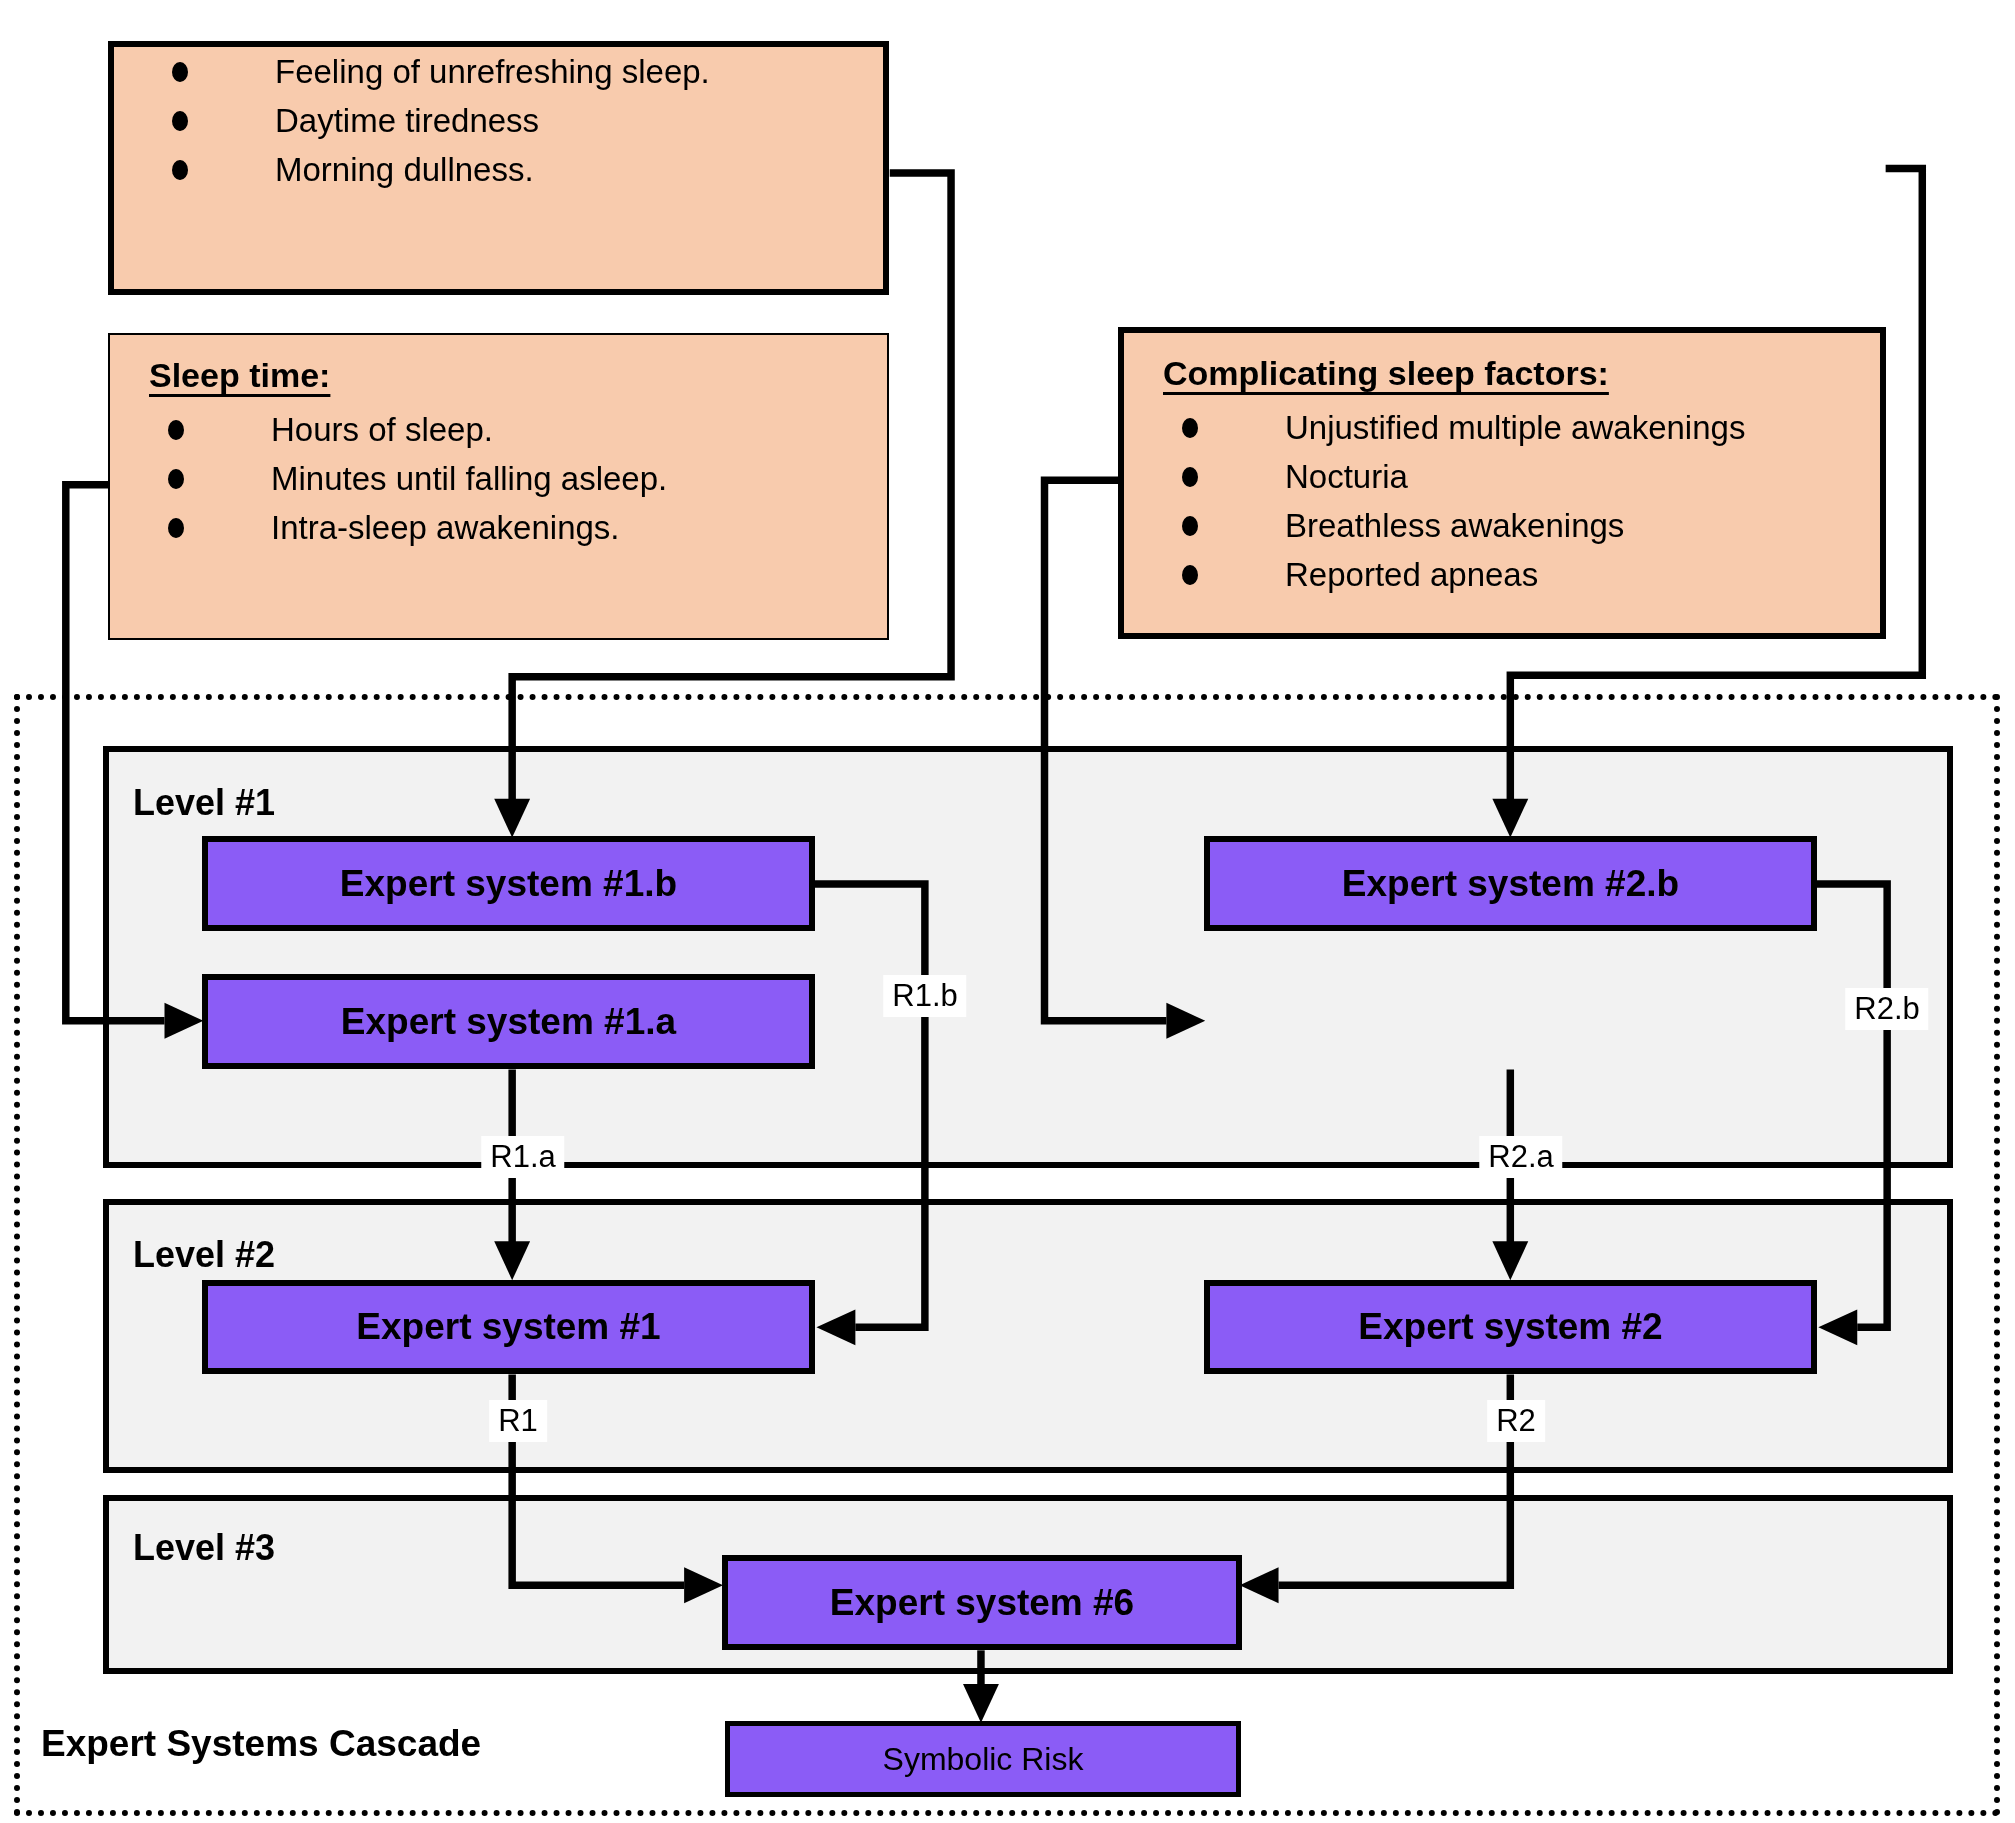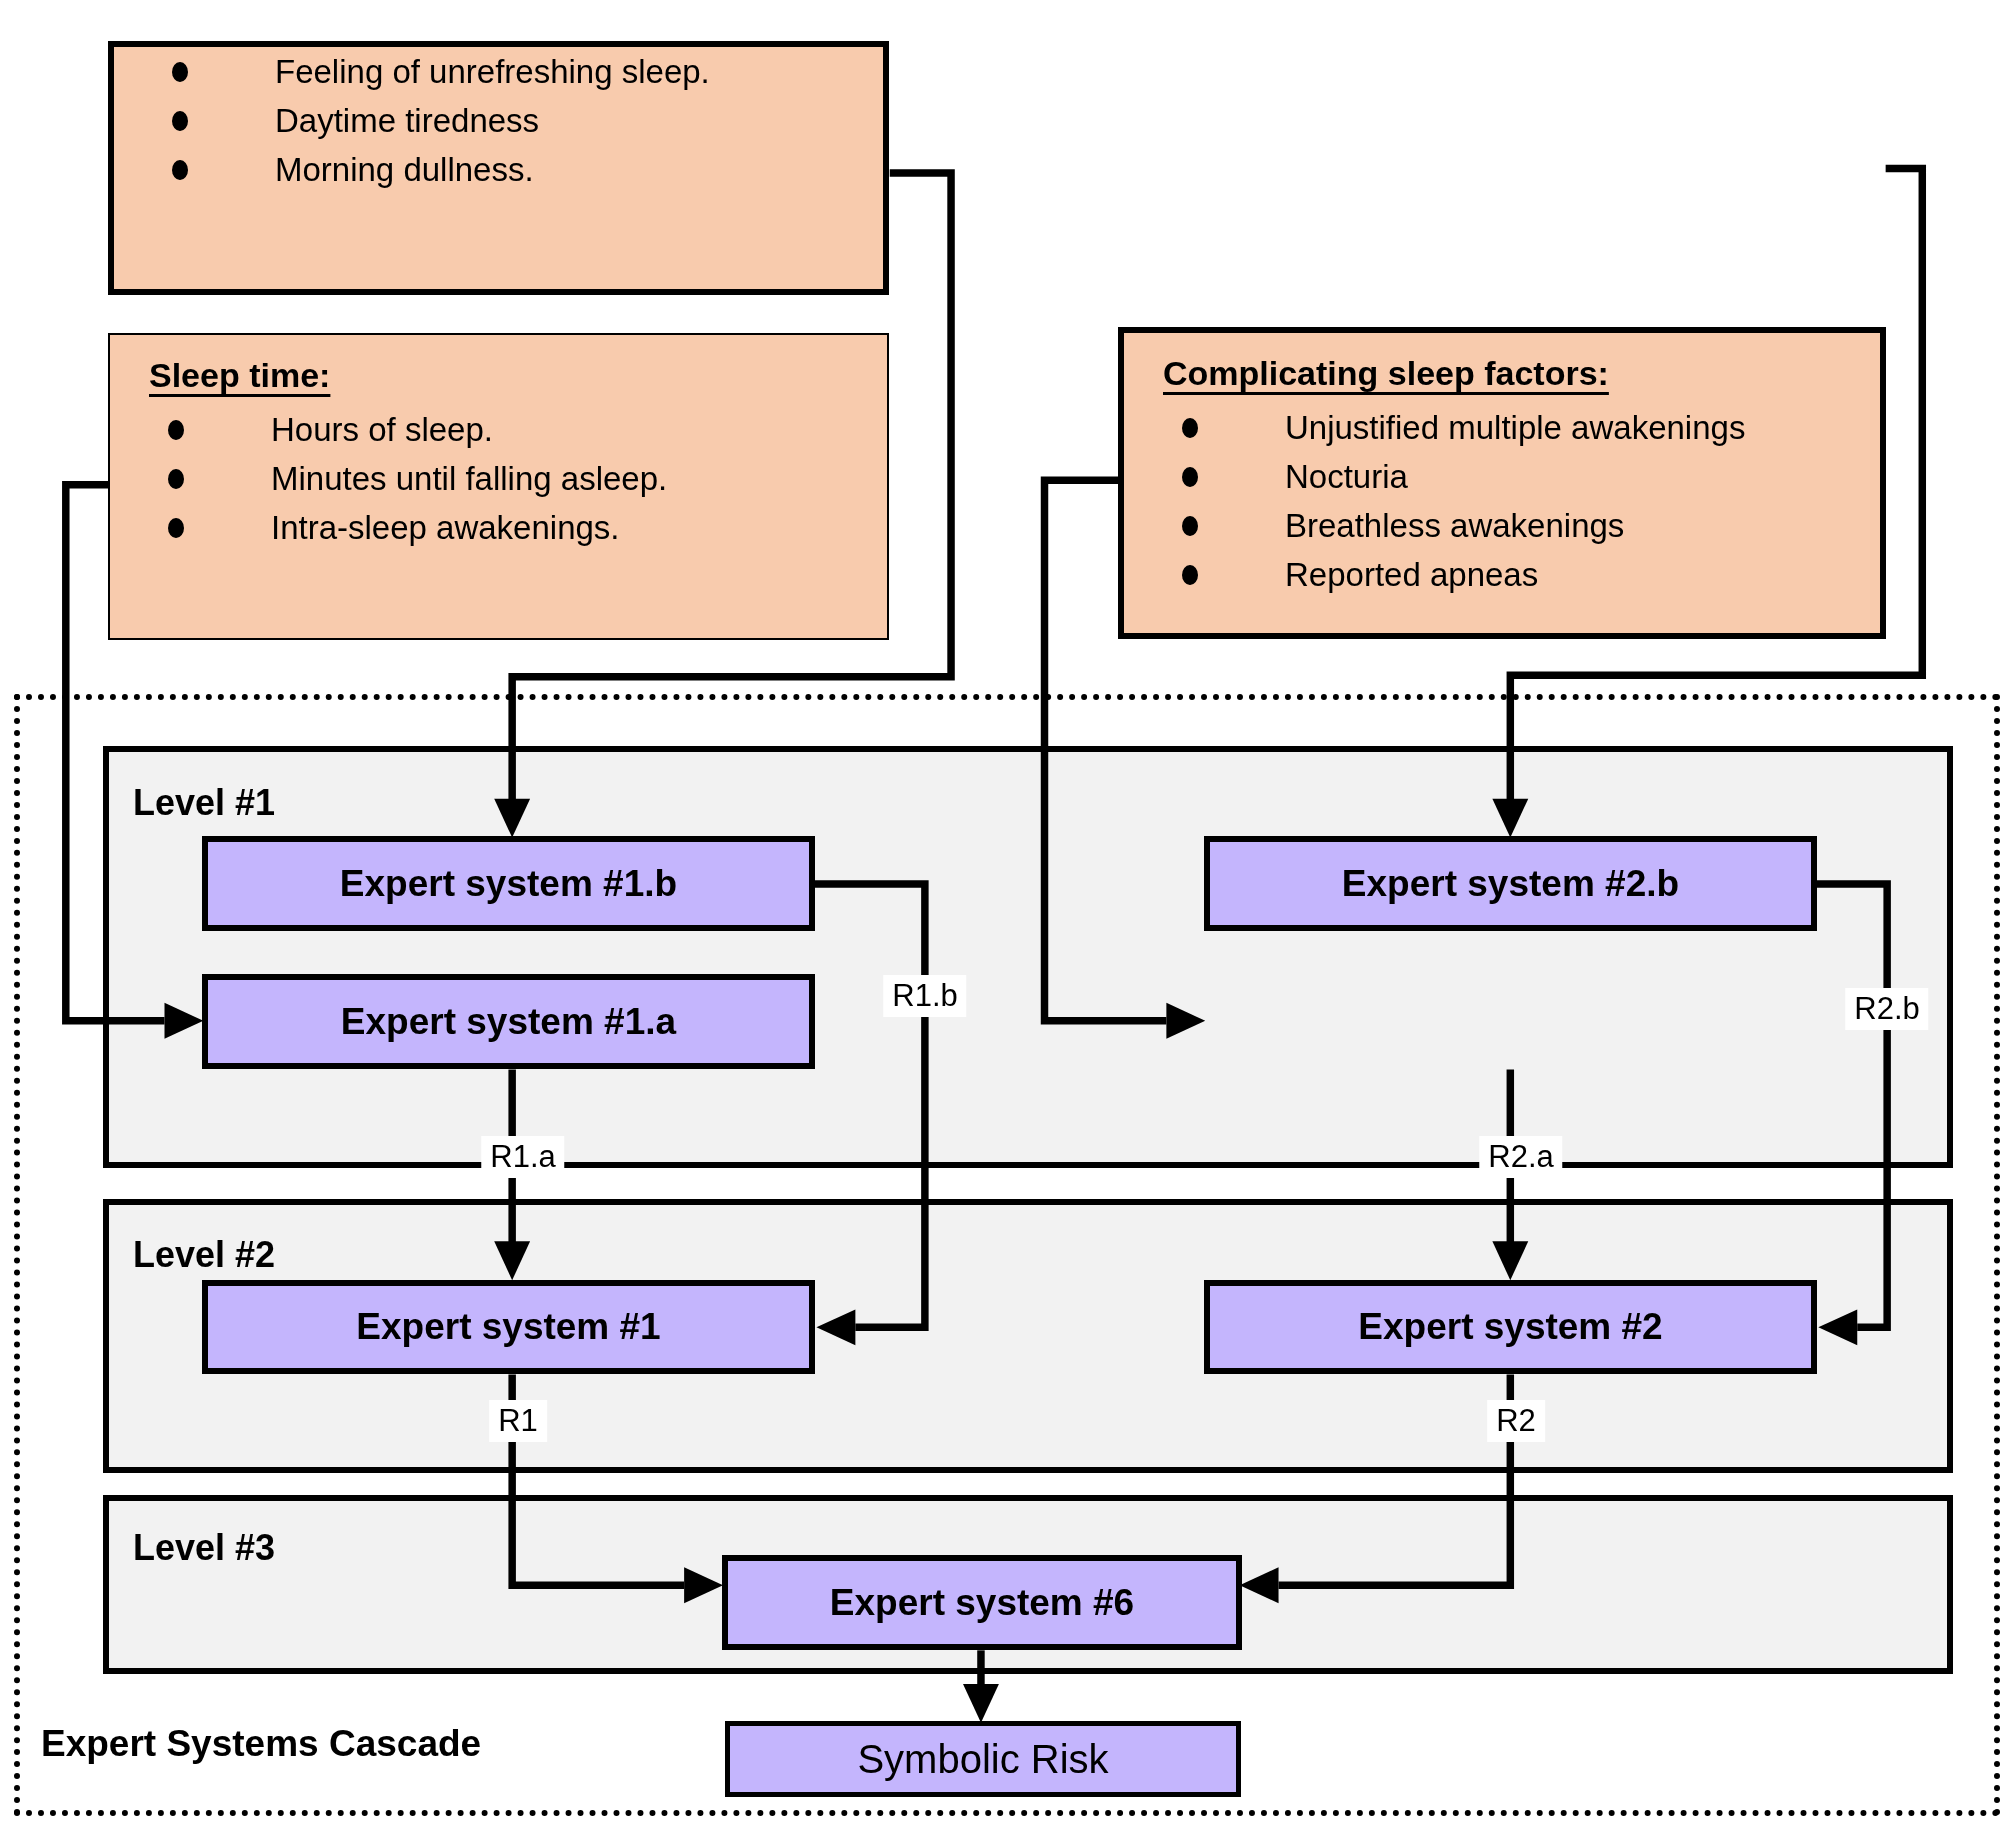--- a/index.html
+++ b/index.html
@@ -75,30 +75,30 @@
   .panel-label{
     position:absolute;
     font-size:36px;
     font-weight:bold;
     z-index:2;
   }
 
   
   .sys-box{
     position:absolute;
-    background:#c4b5fd;
+    background:#8b5cf6;
     border:6px solid var(--c-line,#000);
     box-sizing:border-box;
     display:flex;align-items:center;justify-content:center;
     font-size:37px;
     font-weight:bold;
     z-index:4;
     white-space:nowrap;
   }
-  .sys-box.output{font-weight:normal;font-size:40px;border-width:5.2px;}
+  .sys-box.output{font-weight:normal;font-size:32px;border-width:5.2px;}
 
   
   .wires{
     position:absolute;left:0;top:0;
     z-index:5;
     pointer-events:none;
   }
   .wires polyline{fill:none;stroke:var(--c-line,#000);stroke-width:10;}
   .wires polygon{fill:var(--c-line,#000);stroke:none;}
 

